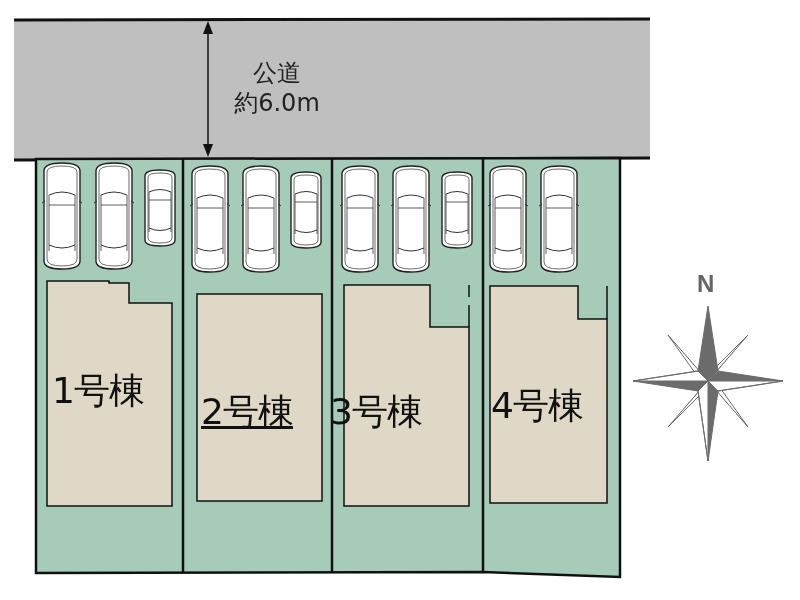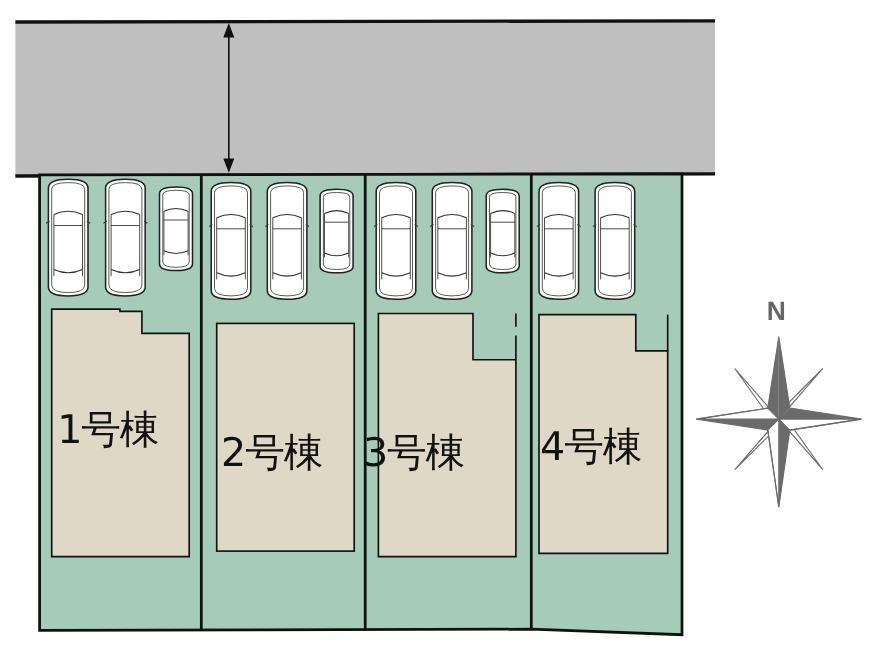--- a/index.html
+++ b/index.html
@@ -109,20 +109,22 @@
     <polygon points="0,80 10,10 0,0" fill="#6b6b6b"></polygon>
     <polygon points="-75,0 -10,-10 0,0" fill="#fff" stroke="#6b6b6b" stroke-width="1"></polygon>
     <polygon points="-75,0 -10,10 0,0" fill="#6b6b6b"></polygon>
     <polygon points="75,0 10,-10 0,0" fill="#6b6b6b"></polygon>
     <polygon points="75,0 10,10 0,0" fill="#fff" stroke="#6b6b6b" stroke-width="1"></polygon>
     <polygon points="0,-75 -10,-10 -75,0 -10,10 0,80 10,10 75,0 10,-10 Z" fill="none" stroke="#6b6b6b" stroke-width="1"></polygon>
   </g>
 </svg>
 
 <div class="road-label">
+  <div>公道</div>
+  <div>約6.0m</div>
 </div>
 
 <div class="north">N</div>
 
 <div class="lot-label" style="left:52px;top:367px;">1号棟</div>
-<div class="lot-label" style="left:201px;top:388px;">2号棟</div>
+<div class="lot-label" style="left:201px;top:388px;text-decoration:underline;">2号棟</div>
 <div class="lot-label" style="left:330px;top:388px;">3号棟</div>
 <div class="lot-label" style="left:491px;top:382px;">4号棟</div>
 
 </body></html>

